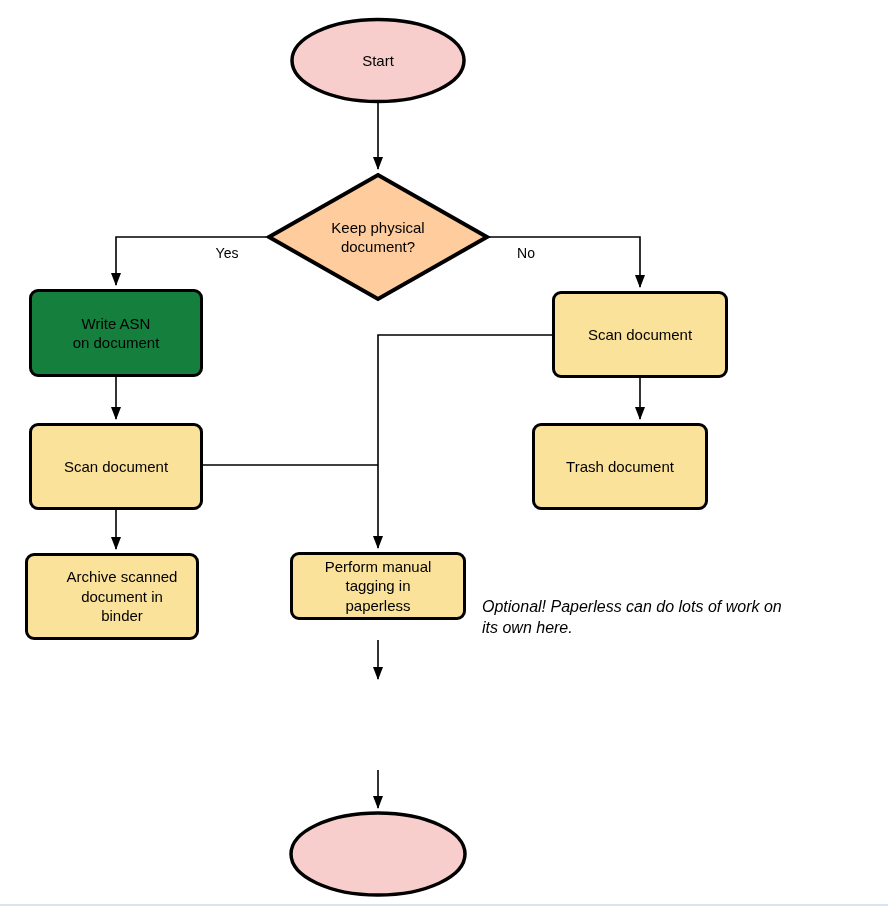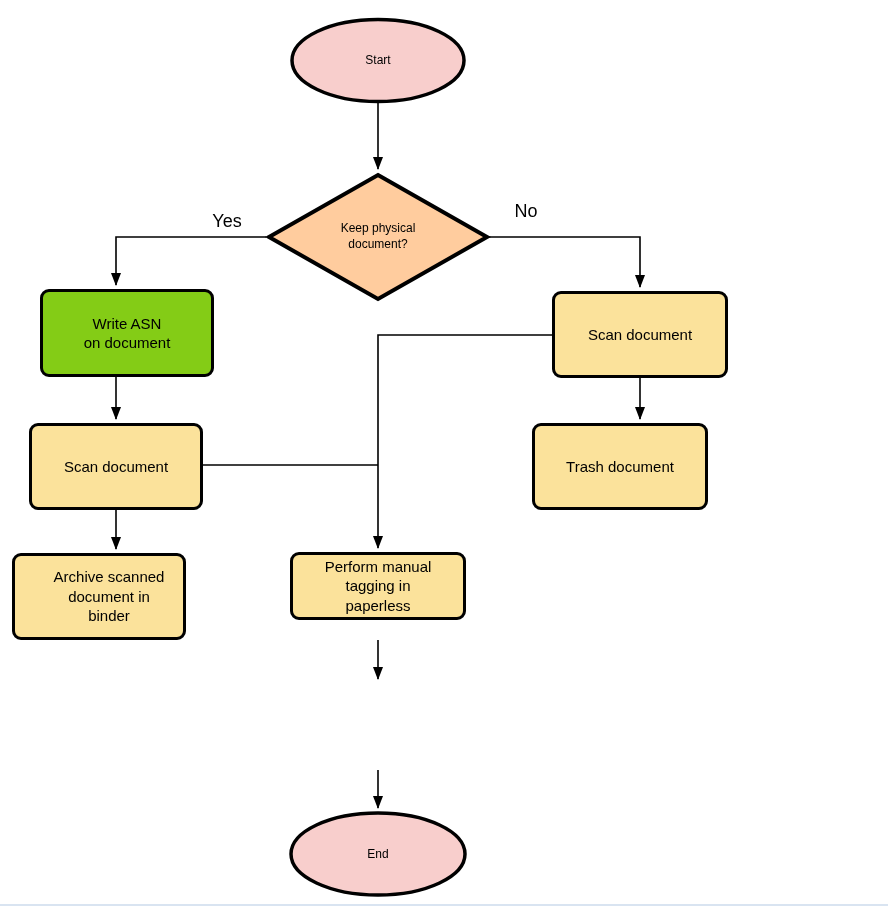--- a/index.html
+++ b/index.html
@@ -34,61 +34,62 @@
     font-size: 15px;
     line-height: 1.3;
     white-space: pre-line;
   }
   .overlay-label {
     position: absolute;
     display: flex;
     align-items: center;
     justify-content: center;
     text-align: center;
-    font-size: 12px;
+    font-size: 15px;
     line-height: 1.3;
     white-space: pre-line;
     pointer-events: none;
   }
   .edge-label {
     position: absolute;
     display: flex;
     align-items: center;
     justify-content: center;
-    font-size: 18px;
+    font-size: 14px;
+    margin-top: 32px;
   }
   .note {
     position: absolute;
     left: 482px;
     top: 596px;
     width: 400px;
     font-size: 16px;
     font-style: italic;
     line-height: 1.32;
     white-space: pre-line;
     text-align: left;
   }
   .bottom-rule {
     position: absolute;
     left: 0; top: 904px;
     width: 888px; height: 2px;
   }
   
   .n-write   { left: 29px;  top: 289px; width: 174px; height: 88px; }
   .n-scanL   { left: 29px;  top: 423px; width: 174px; height: 87px; }
-  .n-archive { left: 12px;  top: 553px; width: 174px; height: 87px; padding-left: 20px; }
+  .n-archive { left: 25px;  top: 553px; width: 174px; height: 87px; padding-left: 20px; }
   .n-scanR   { left: 552px; top: 291px; width: 176px; height: 87px; }
   .n-trash   { left: 532px; top: 423px; width: 176px; height: 87px; }
   .n-tag     { left: 290px; top: 552px; width: 176px; height: 68px; }
   .n-remove  { left: 290px; top: 683px; width: 176px; height: 87px; }
   .l-start    { left: 291px; top: 19px;  width: 174px; height: 84px; }
   .l-decision { left: 269px; top: 175px; width: 218px; height: 124px; }
   .l-end      { left: 291px; top: 813px; width: 174px; height: 83px; }
   .l-yes { left: 197px; top: 211px; width: 60px; height: 20px; }
-  .l-no  { left: 496px; top: 201px; width: 60px; height: 20px; }
+  .l-no  { left: 496px; top: 211px; width: 60px; height: 20px; }
 </style>
 </head>
 <body>
 
 <div class="stage">
 
   <svg class="layer" viewBox="0 0 888 907" xmlns="http://www.w3.org/2000/svg">
     <defs>
       <marker id="arrow" markerWidth="16" markerHeight="12" refX="12" refY="5" orient="auto" markerUnits="userSpaceOnUse">
         <path d="M0,0 L13,5 L0,10 Z" fill="#000000"></path>
@@ -104,21 +105,21 @@
     <path class="edge" marker-end="url(#arrow)" d="M552,335 L378,335 L378,548"></path>
     <path class="edge" d="M203,465 L378,465"></path>
     <path class="edge" marker-end="url(#arrow)" d="M378,640 L378,679"></path>
     <path class="edge" marker-end="url(#arrow)" d="M378,770 L378,808"></path>
 
     <ellipse cx="378" cy="60.5" rx="86" ry="41" stroke="#000000" stroke-width="3.5" style="fill: rgb(248, 206, 204);"></ellipse>
     <polygon points="378,175 487,237 378,299 269,237" stroke="#000000" stroke-width="4" stroke-linejoin="miter" style="fill: rgb(255, 204, 158);"></polygon>
     <ellipse cx="378" cy="854" rx="87" ry="41" stroke="#000000" stroke-width="3.5" style="fill: rgb(248, 206, 204);"></ellipse>
   </svg>
 
-  <div class="node n-write" style="background: #84cc16; margin-left: 11px;">
+  <div class="node n-write" style="background: #15803d;">
     <span>Write ASN
 on document</span>
   </div>
   <div class="node n-scanL" style="background: rgb(251, 226, 155);">
     <span>Scan document</span>
   </div>
   <div class="node n-archive" style="background: rgb(251, 226, 155);">
     <span>Archive scanned
 document in
 binder</span>
@@ -131,20 +132,21 @@
   </div>
   <div class="node n-tag" style="background: rgb(251, 226, 155);">
     <span>Perform manual
 tagging in
 paperless</span>
   </div>
 
   <div class="overlay-label l-start">Start</div>
   <div class="overlay-label l-decision">Keep physical
 document?</div>
-  <div class="overlay-label l-end">End</div>
 
   <div class="edge-label l-yes">Yes</div>
   <div class="edge-label l-no">No</div>
 
+  <div class="note">Optional! Paperless can do lots of work on
+its own here.</div>
 
   <div class="bottom-rule" style="background: rgb(217, 228, 241);"></div>
 </div>
 
 </body></html>

